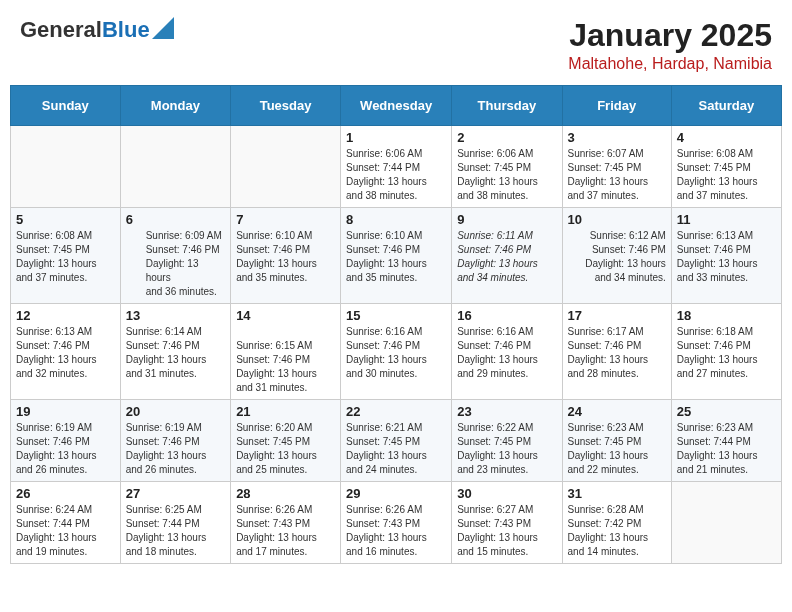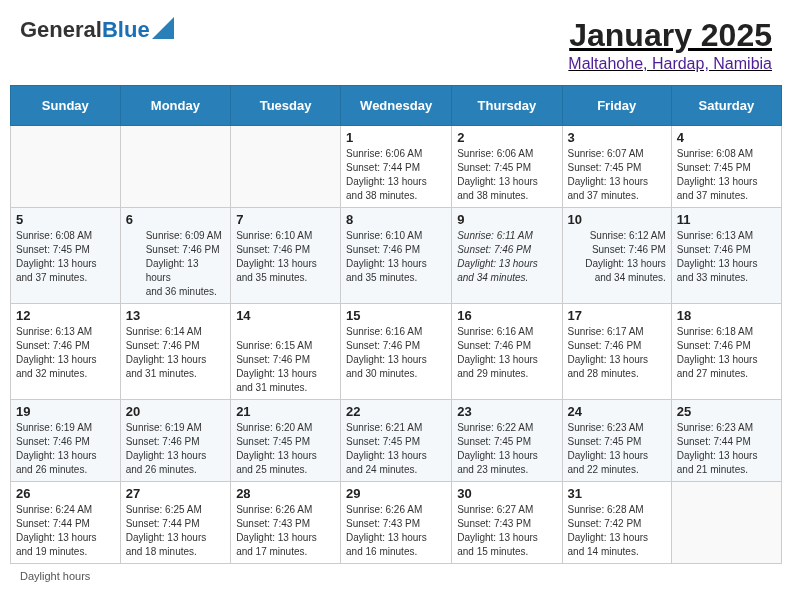--- a/index.html
+++ b/index.html
@@ -25,31 +25,30 @@
     .logo-text {
       font-size: 22px;
       font-weight: bold;
       color: #333;
       line-height: 1.1;
     }
     .logo-text .general { color: #333; }
     .logo-text .blue { color: #1a6fb5; }
     .title-area {
       text-align: right;
-      text-decoration: underline;
     }
     .month-year {
       font-size: 32px;
       font-weight: bold;
       color: #222;
       line-height: 1.1;
     }
     .location {
       font-size: 16px;
-      color: #4c1d95;
+      color: #b91c1c;
       margin-top: 2px;
     }
     .calendar {
       width: 100%;
       border-collapse: collapse;
       border: 1px solid #ccc;
     }
     .calendar th {
       background: #2980b9;
       color: #fff;
@@ -354,16 +353,13 @@
             <div class="day-info" style="white-space: pre-line;">Sunrise: 6:28 AM
 Sunset: 7:42 PM
 Daylight: 13 hours
 and 14 minutes.</div>
           </td>
           <td class="empty-cell"></td>
         </tr>
       </tbody>
   </table>
 
-  <div class="footer-note">
-    <span>Daylight hours</span>
-  </div>
 </div>
 
 </body></html>

